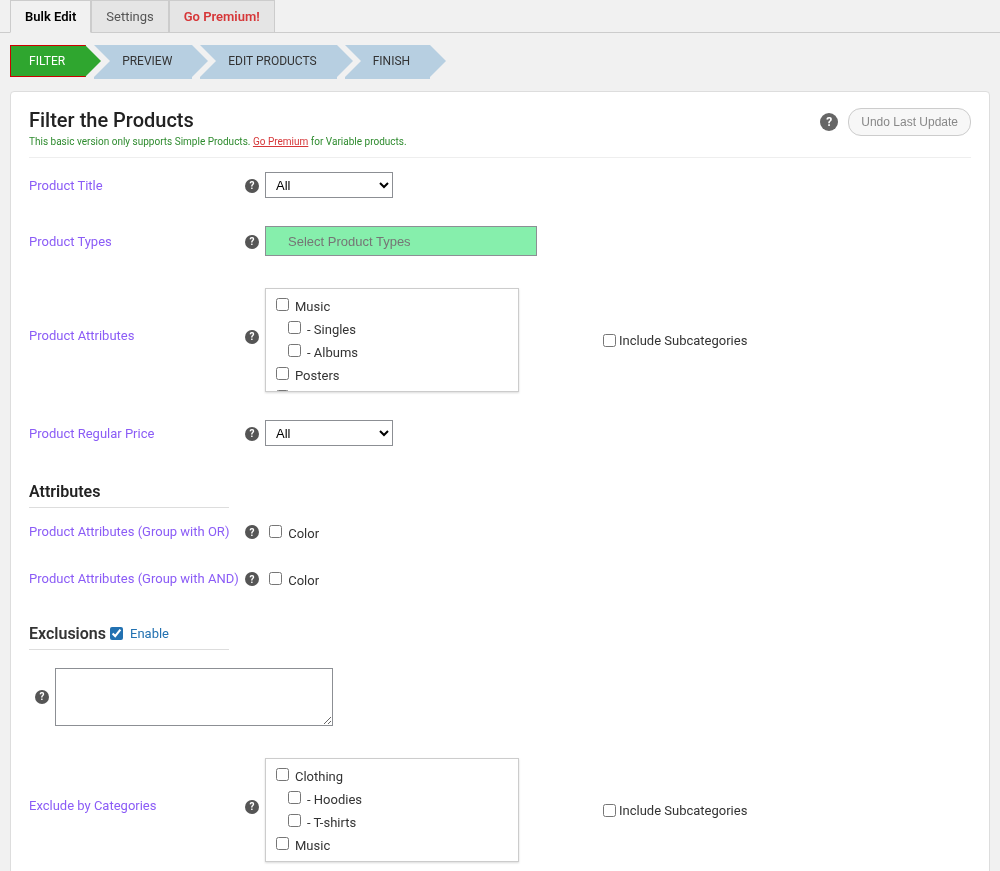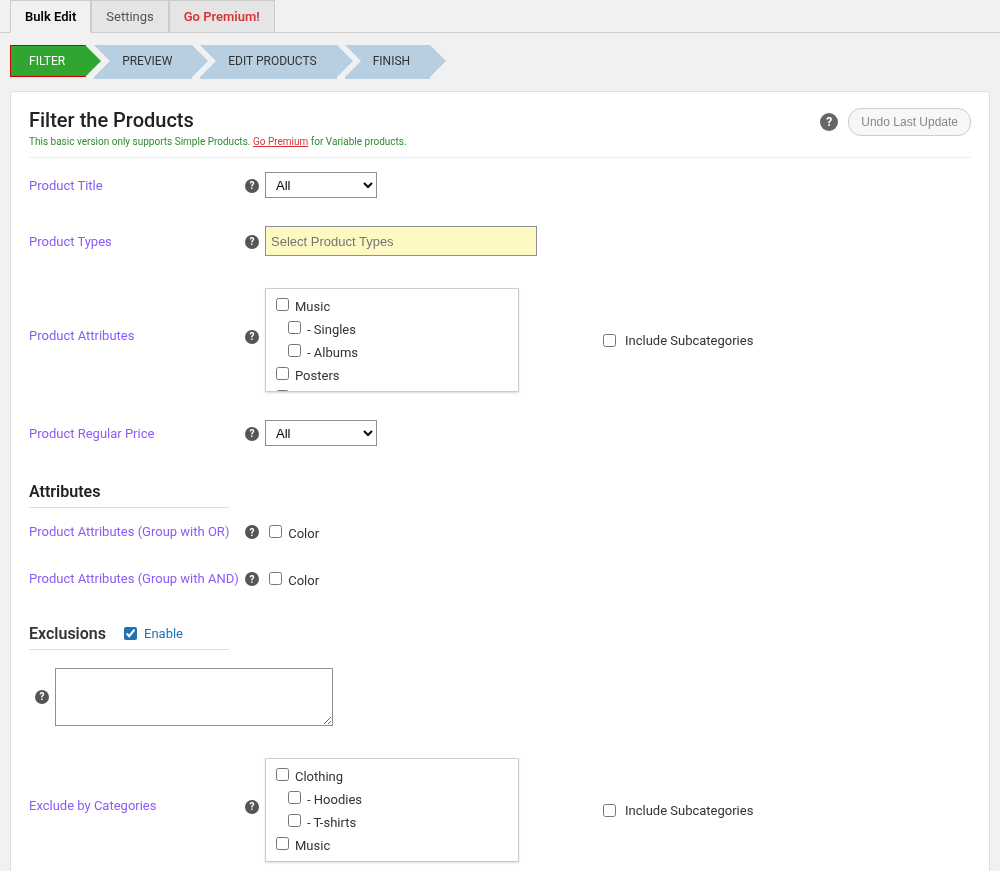--- a/index.html
+++ b/index.html
@@ -149,65 +149,65 @@
     width: 210px;
     font-size: 13px;
     color:#8b5cf6;
   }
   .field-help {
     width: 26px;
     text-align:center;
   }
   .field-control { flex:1; display:flex; align-items:center; gap:20px; }
   select.small {
-    width: 112px;
+    width: 128px;
     height: 26px;
     border:1px solid #8c8f94;
     font-size:13px;
     padding:0 6px;
     background:#fff;
   }
   .text-input {
     width: 272px;
     height: 30px;
     border:1px solid #8c8f94;
-    padding:4px 5px;
+    padding:4px 22px;
     font-size:13px;
     color:#555;
-    background:#fef9c3;
+    background:#86efac;
   }
   .cat-box {
     width: 254px;
     height: 104px;
     border:1px solid #ccc;
     box-shadow: 0 1px 2px rgba(0,0,0,0.15);
     overflow-y: scroll;
     padding: 4px 6px;
     background:#fff;
   }
   .cat-box label { display:block; padding:2px 0; font-size:13px; color:#333; }
   .cat-box label.indent { padding-left: 12px; }
   .cat-box input[type=checkbox]{ margin-right:6px; }
-  .incsub { display:flex; align-items:center; gap:6px; font-size:13px; }
+  .incsub { display:flex; align-items:center; font-size:13px; }
   .section-h {
     font-size: 16px;
     font-weight:600;
     color:#222;
     margin-top: 22px;
     padding-bottom:6px;
     width: 200px;
     border-bottom:1px solid #ddd;
   }
   textarea.ex-ids {
     width: 278px; height: 58px;
     border:1px solid #8c8f94;
     resize: both;
   }
   .ex-wrap .section-row {
-    display:flex; align-items:center; gap:14px;
+    display:flex; align-items:center; 
     margin-top:22px;
   }
   .ex-wrap .section-row h3 { margin:0; font-size:16px; font-weight:600; }
   .enable-box { display:flex; align-items:center; gap:4px; color:#2271b1; font-size:13px;}
   .enable-box input[type=checkbox]{ accent-color:#2271b1; }
 </style>
 </head>
 <body>
 
 <div class="wrap">

